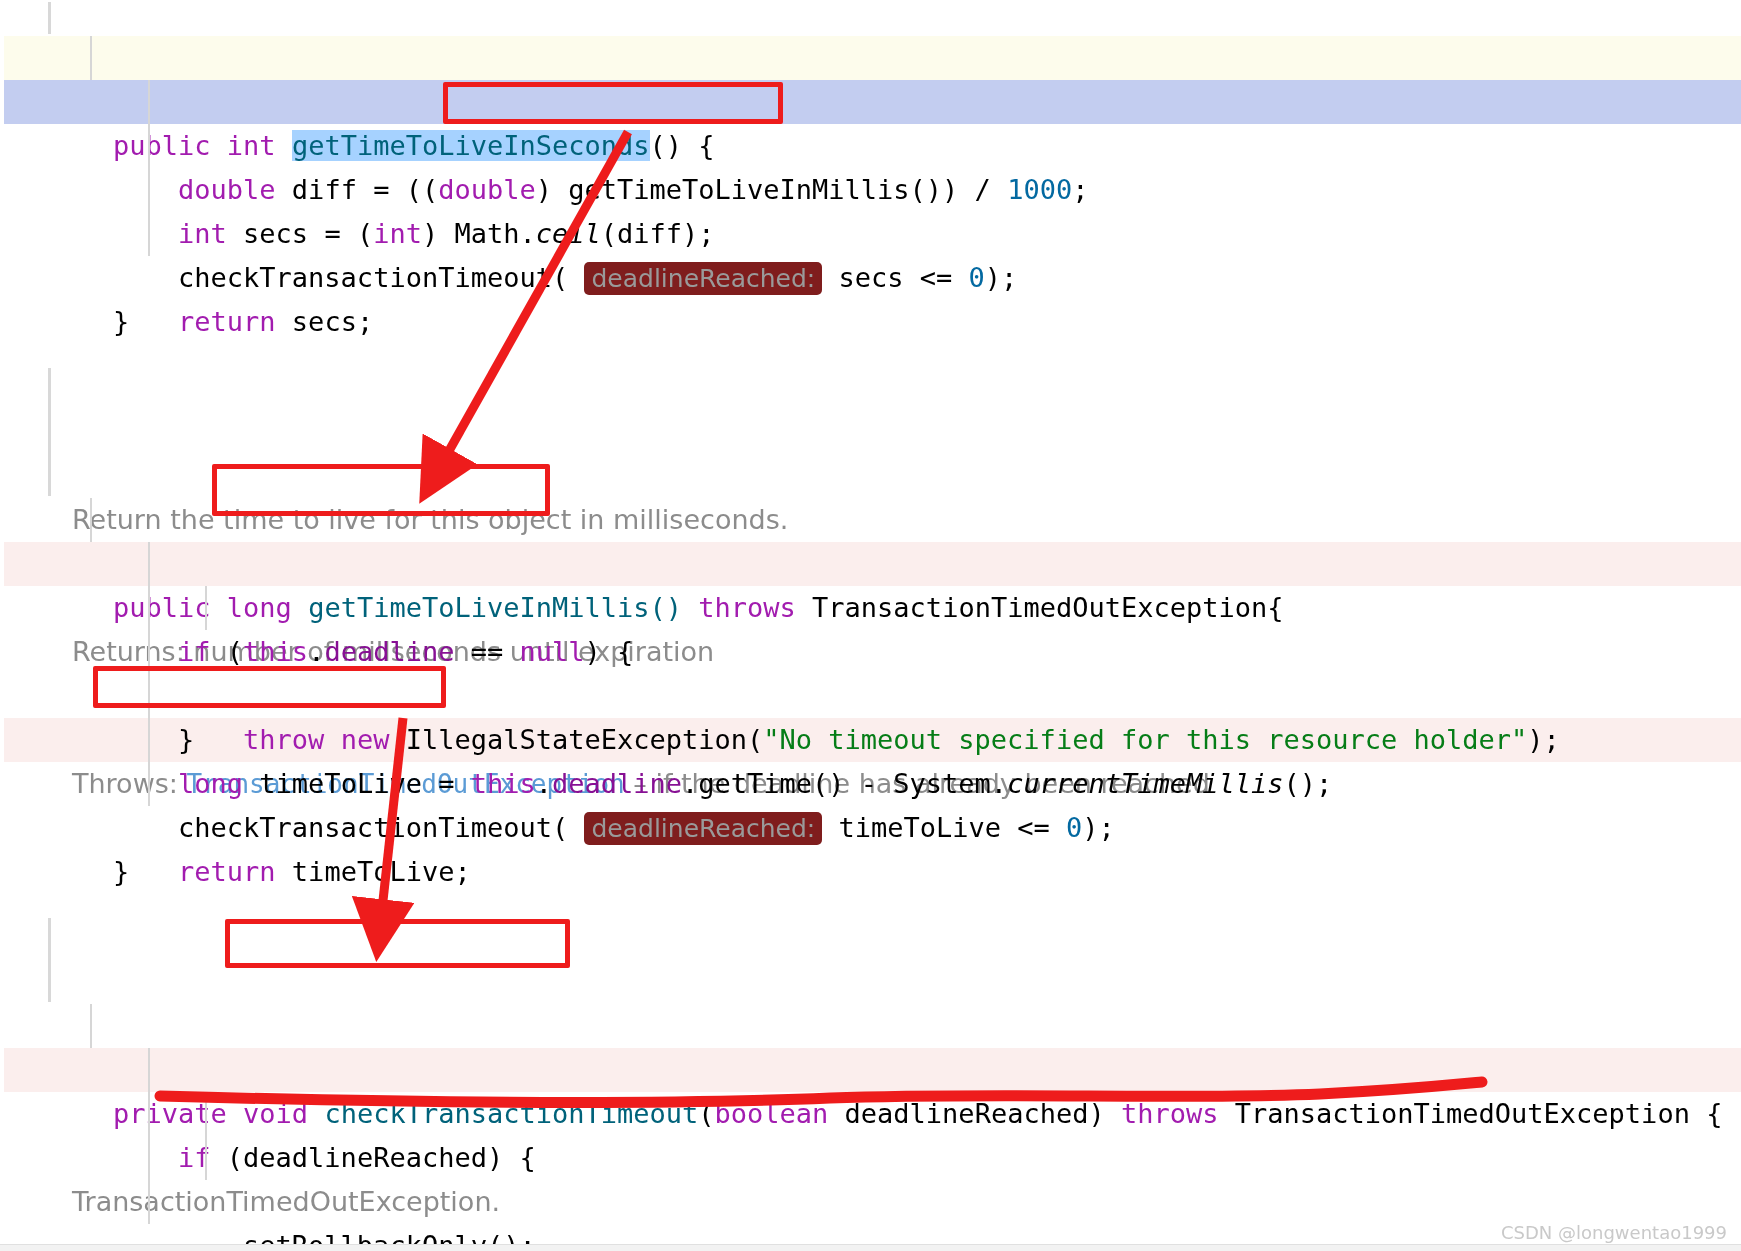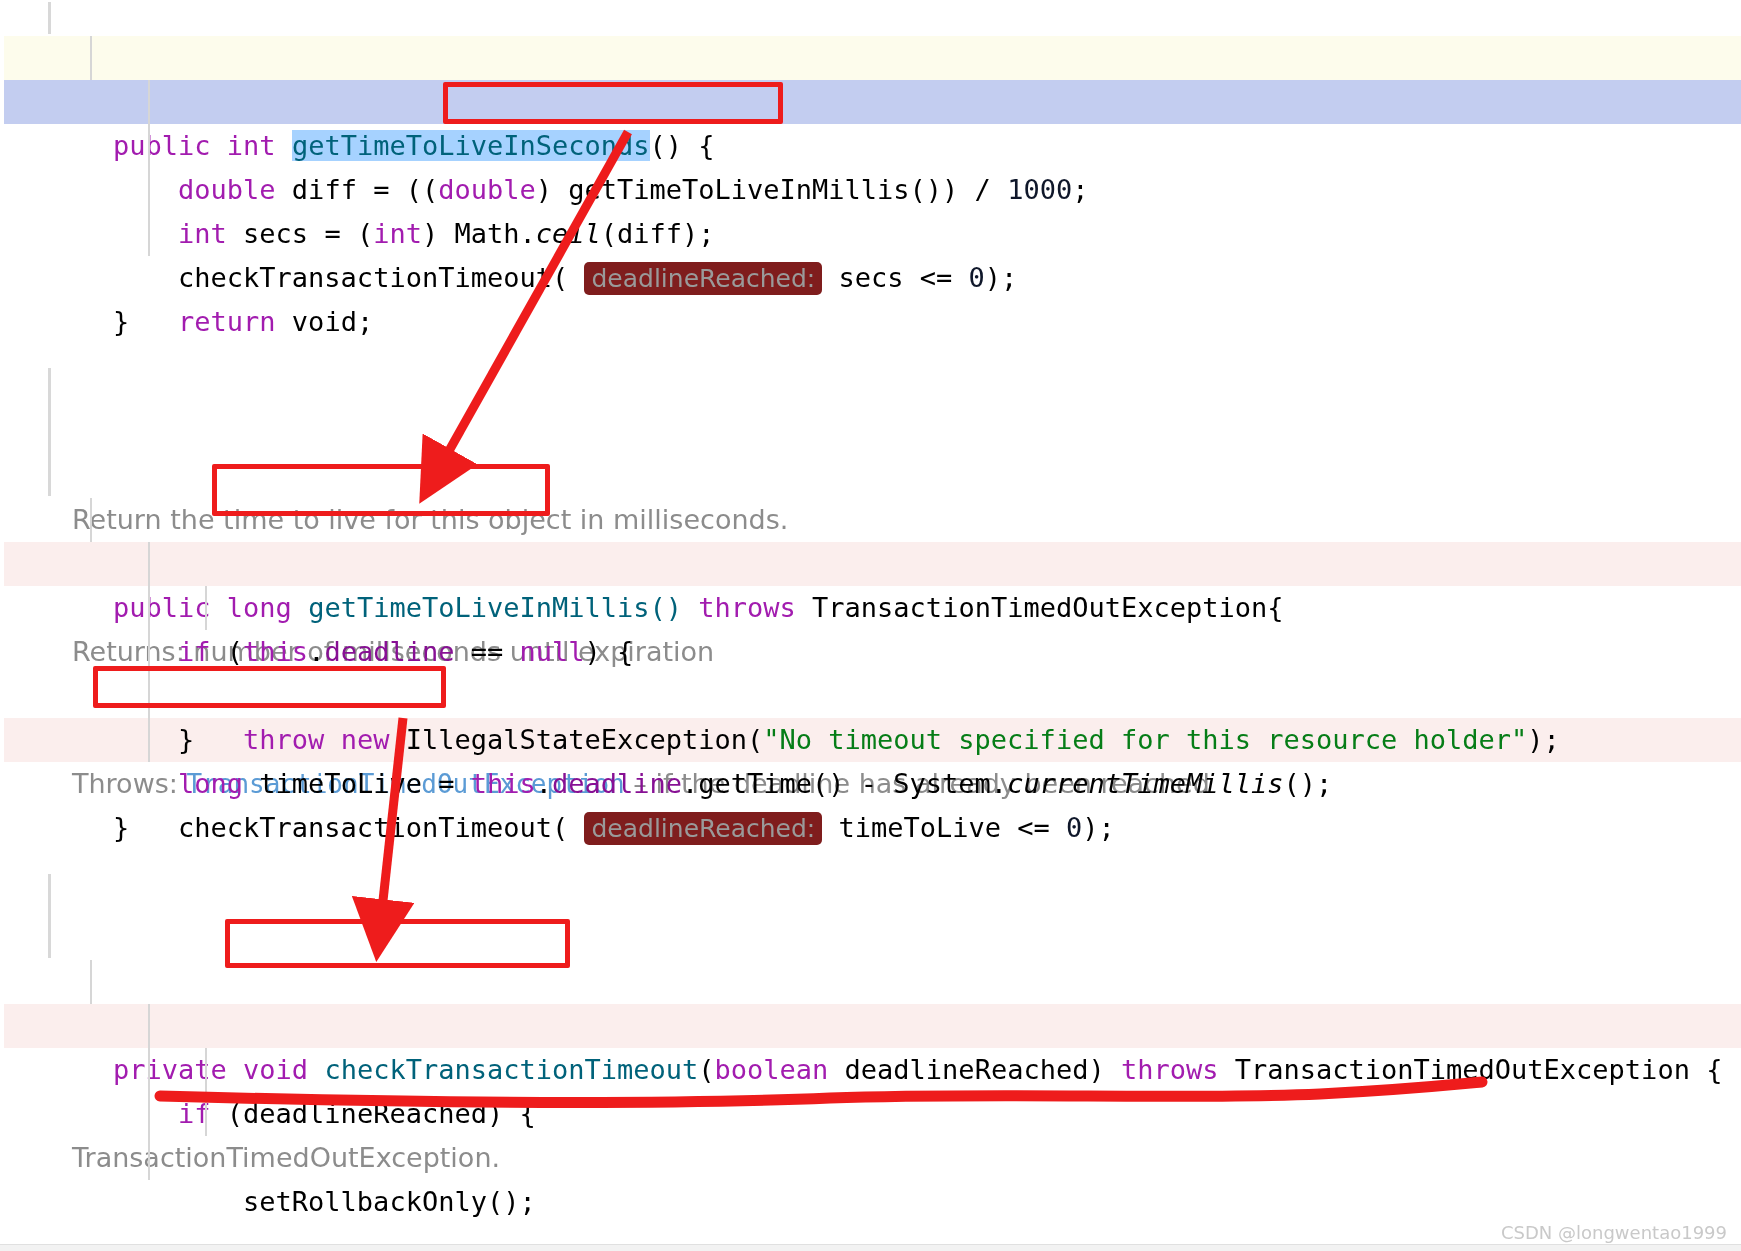--- a/index.html
+++ b/index.html
@@ -50,21 +50,21 @@
     width: 2px;
     background: #d6d6d6;
     z-index: 3;
   }
   .g1 { left: 90px; }
   .g2 { left: 148px; }
   .g3 { left: 205px; }
 
   
   .kw   { color: #a21caf; }
-  .num  { color: #0f172a; }
+  .num  { color: #0369a1; }
   .str  { color: #067d17; }
   .fld  { color: #871094; }
   .mth  { color: #00627a; }
   .ital { font-style: italic; text-align: center; }
   .plain{ color: #000000; }
 
   
   .selhi { background: #a6d2ff; }
 
   
@@ -172,21 +172,21 @@
     <span class="txt">    <span class="kw">int</span><span class="plain"> secs = (</span><span class="kw">int</span><span class="plain">) Math.</span><span class="plain ital">ceil</span><span class="plain">(diff);</span></span>
   </div>
 
   <div class="line">
     <span class="guide g2"></span>
     <span class="txt">    <span class="plain">checkTransactionTimeout( </span><span class="phint">deadlineReached:</span><span class="plain"> secs &lt;= </span><span class="num">0</span><span class="plain">);</span></span>
   </div>
 
   <div class="line">
     <span class="guide g2"></span>
-    <span class="txt">    <span class="kw">return</span><span class="plain"> void;</span></span>
+    <span class="txt">    <span class="kw">return</span><span class="plain"> secs;</span></span>
   </div>
 
   <div class="line">
     <span class="txt"><span class="plain">}</span></span>
   </div>
 
   <div class="blank"></div>
   <div class="blank-sm"></div>
 
   <div class="doc" style="height:132px;">
@@ -220,20 +220,24 @@
   <div class="line">
     <span class="guide g2"></span>
     <span class="txt">    <span class="kw">long</span><span class="plain"> timeToLive = </span><span class="kw">this</span><span class="plain">.</span><span class="fld">deadline</span><span class="plain">.getTime() - System.</span><span class="plain ital">currentTimeMillis</span><span class="plain">();</span></span>
   </div>
 
   <div class="line hl-pink">
     <span class="guide g2"></span>
     <span class="txt">    <span class="plain">checkTransactionTimeout(</span><span> </span><span class="phint">deadlineReached:</span><span class="plain"> timeToLive &lt;= </span><span class="num">0</span><span class="plain">);</span></span>
   </div>
 
+  <div class="line">
+    <span class="guide g2"></span>
+    <span class="txt">    <span class="kw">return</span><span class="plain"> timeToLive;</span></span>
+  </div>
 
   <div class="line">
     <span class="txt"><span class="plain">}</span></span>
   </div>
 
   <div class="blank"></div>
   <div class="blank-sm"></div>
 
   <div class="doc" style="height:88px;">
     <span class="docbar"></span>

